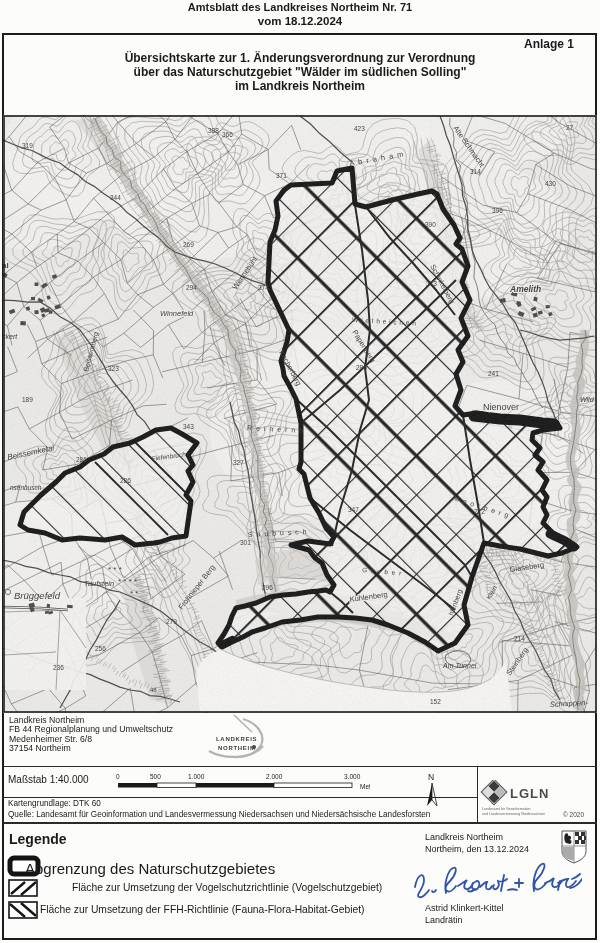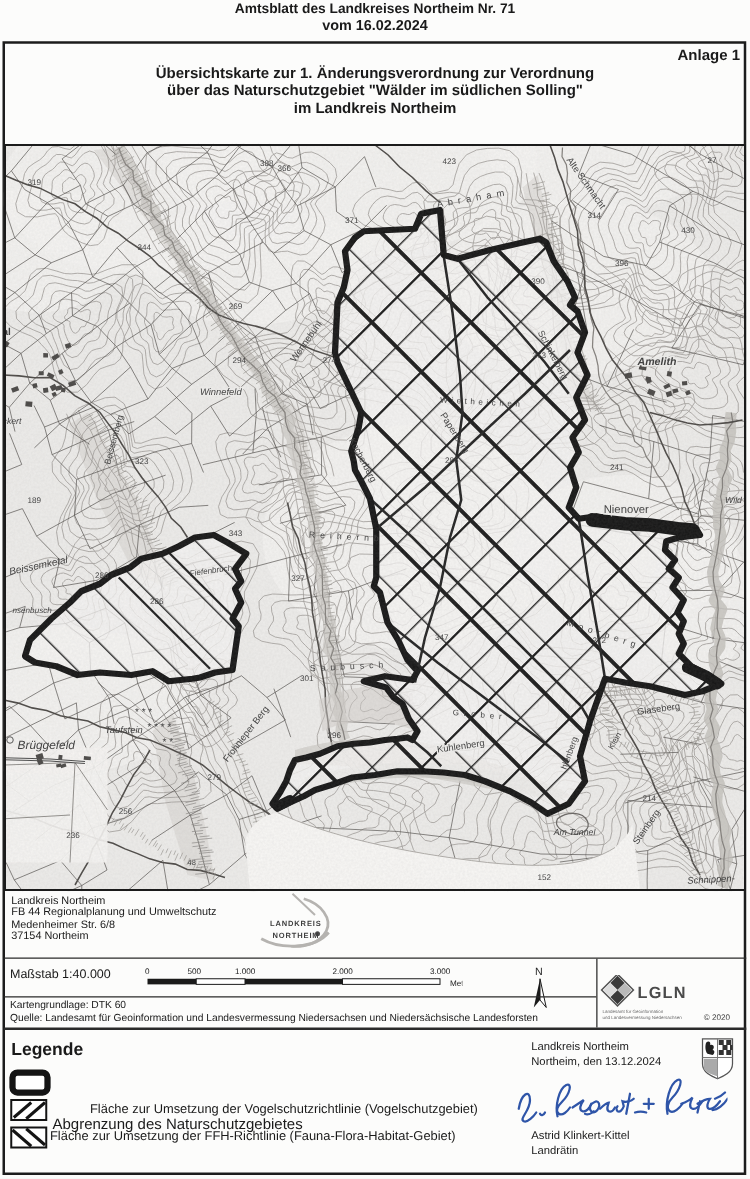--- a/index.html
+++ b/index.html
@@ -1,25 +1,25 @@
 <!DOCTYPE html>
 <html><head><meta charset="utf-8"><style>
 html,body{margin:0;padding:0;}
 body{width:600px;height:943px;position:relative;background:#fcfcfb;font-family:"Liberation Sans",sans-serif;color:#1a1a1a;overflow:hidden;}
 .abs{position:absolute;}
 .ctr{width:100%;text-align:center;}
 .hl{background:#2a2a2a;height:1.2px;}
 </style></head><body>
 
 <div class="abs ctr" style="top:1px;font-size:11px;font-weight:bold;">Amtsblatt des Landkreises Northeim Nr. 71</div>
-<div class="abs ctr" style="top:15px;font-size:11.5px;font-weight:bold;">vom 16.02.2024</div>
+<div class="abs ctr" style="top:15px;font-size:11.5px;font-weight:bold;">vom 18.12.2024</div>
 
 <div class="abs" style="left:2px;top:33px;width:591px;height:903px;border:2px solid #1c1c1c;"></div>
 
-<div class="abs" style="right:8px;top:37px;font-size:12px;font-weight:bold;">Anlage 1</div>
+<div class="abs" style="right:26px;top:37px;font-size:12px;font-weight:bold;">Anlage 1</div>
 <div class="abs ctr" style="top:51px;font-size:12px;font-weight:bold;line-height:14.2px;">Übersichtskarte zur 1. Änderungsverordnung zur Verordnung<br>über das Naturschutzgebiet "Wälder im südlichen Solling"<br>im Landkreis Northeim</div>
 
 <svg style="position:absolute;left:3px;top:115px" width="594" height="598" viewBox="3 115 594 598">
     <clipPath id="mapclip">
       <rect x="3" y="115" width="594" height="598"></rect>
     </clipPath>
     <g clip-path="url(#mapclip)">
       <rect x="3" y="115" width="594" height="598" fill="#eeedeb"></rect>
       <ellipse cx="280" cy="130" rx="150" ry="75" fill="#f6f5f3" opacity="0.7"></ellipse>
       <ellipse cx="460" cy="230" rx="110" ry="70" fill="#f6f5f3" opacity="0.7"></ellipse>
@@ -1542,21 +1542,21 @@
 <g stroke="#141414" stroke-width="2.4">
       <line x1="4" y1="39" x2="18" y2="27"></line>
       <line x1="14" y1="40" x2="29" y2="27"></line>
     </g>
 <rect x="2" y="47" width="28" height="16" fill="#fff" stroke="#141414" stroke-width="1.6"></rect>
 <g stroke="#141414" stroke-width="2.4">
       <line x1="3" y1="49" x2="18" y2="62"></line>
       <line x1="14" y1="48" x2="29" y2="61"></line>
     </g>
 </svg>
-<div class="abs" style="left:42px;top:860px;font-size:12px;margin-top:32px;">Abgrenzung des Naturschutzgebietes</div>
+<div class="abs" style="left:25px;top:860px;font-size:15px;">Abgrenzung des Naturschutzgebietes</div>
 <div class="abs" style="left:40px;top:882px;font-size:10.3px;padding-left:32px;">Fläche zur Umsetzung der Vogelschutzrichtlinie (Vogelschutzgebiet)</div>
 <div class="abs" style="left:40px;top:904px;font-size:10.3px;text-align:center;">Fläche zur Umsetzung der FFH-Richtlinie (Fauna-Flora-Habitat-Gebiet)</div>
 
 <div class="abs" style="left:425px;top:832px;font-size:9px;line-height:11.5px;">Landkreis Northeim<br>Northeim, den 13.12.2024</div>
 
 <svg class="abs" style="left:560px;top:830px" width="28" height="34" viewBox="0 0 28 34">
 <path d="M2,1 h24 v20 c0,7 -7,10 -12,12 c-5,-2 -12,-5 -12,-12 Z" fill="#fff" stroke="#555" stroke-width="1"></path>
 <path d="M14,1 v32 M2,16 h24" stroke="#777" stroke-width="0.8"></path>
 <g fill="#333">
 <rect x="15" y="2" width="4" height="4"></rect>

